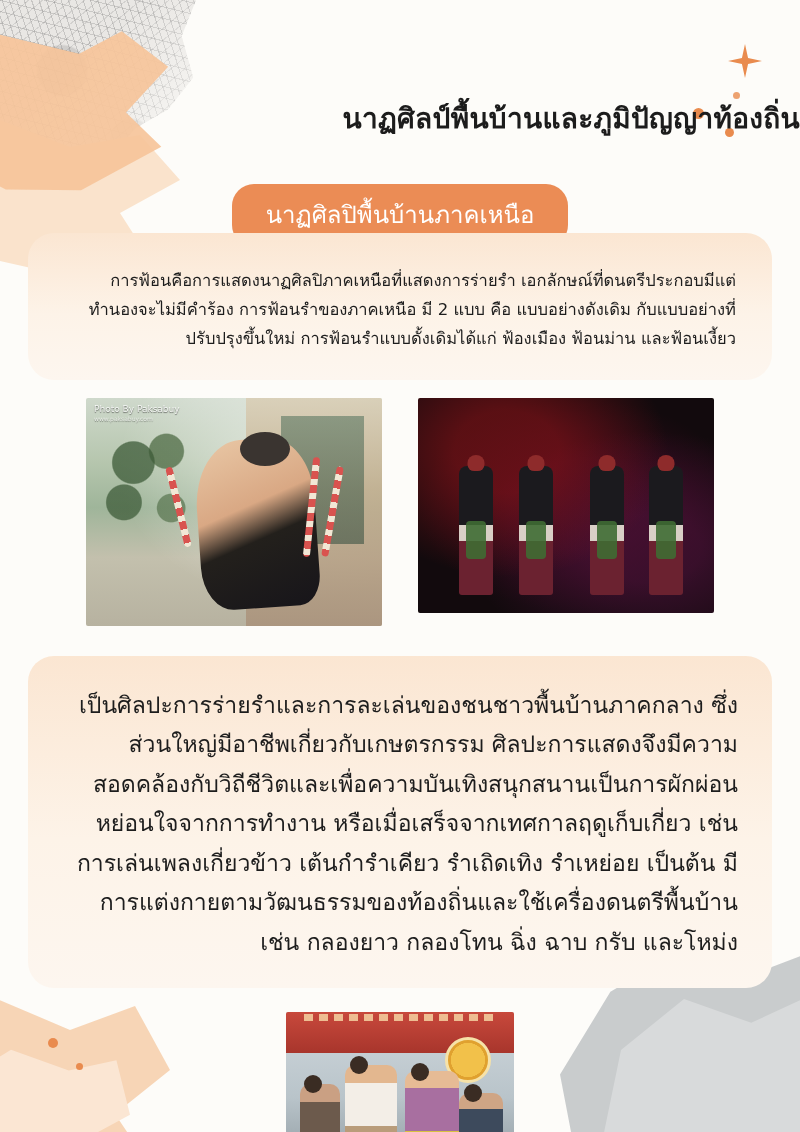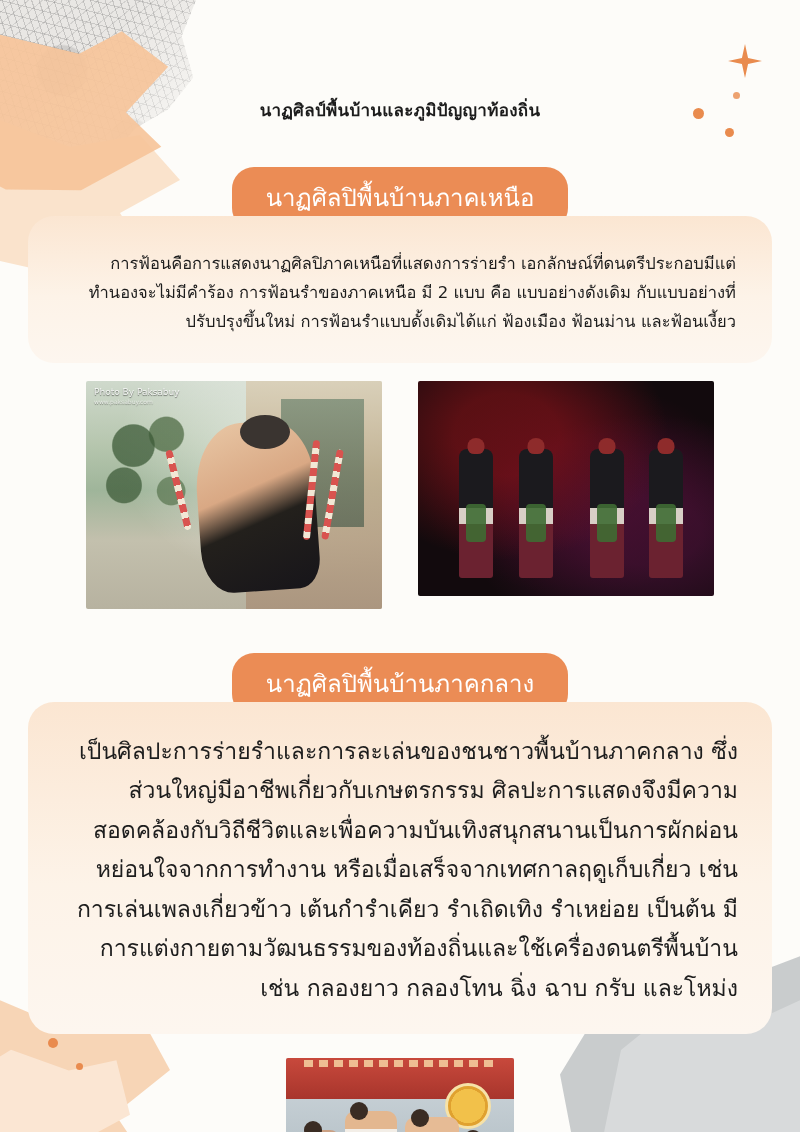--- a/index.html
+++ b/index.html
@@ -88,22 +88,22 @@
     position: absolute;
     width: 34px; height: 34px;
     background: #e98b4e;
     clip-path: polygon(50% 0%, 59% 41%, 100% 50%, 59% 59%, 50% 100%, 41% 59%, 0 50%, 41% 41%);
   }
 
   
   .content { position: relative; z-index: 5; }
 
   .page-title {
-    text-align: center;
-    font-size: 17px;
+    text-align: right;
+    font-size: 28px;
     font-weight: bold;
     color: #1c1c1c;
     letter-spacing: .3px;
     margin-top: 96px;
   }
 
   .section { margin-top: 44px; }
 
   .chip-wrap { display: flex; justify-content: center; }
   .chip {
@@ -324,23 +324,20 @@
           <div class="pn2-fig pn2-f1"></div>
           <div class="pn2-fig pn2-f2"></div>
           <div class="pn2-fig pn2-f3"></div>
           <div class="pn2-fig pn2-f4"></div>
         </div>
 
       </div>
     </section>
 
     <section class="section">
-      <div class="chip-wrap">
-        <div class="chip round-left">นาฏศิลปิพื้นบ้านภาคกลาง</div>
-      </div>
 
       <div class="panel central">
         <p>เป็นศิลปะการร่ายรำและการละเล่นของชนชาวพื้นบ้านภาคกลาง ซึ่งส่วนใหญ่มีอาชีพเกี่ยวกับเกษตรกรรม ศิลปะการแสดงจึงมีความสอดคล้องกับวิถีชีวิตและเพื่อความบันเทิงสนุกสนานเป็นการผักผ่อนหย่อนใจจากการทำงาน หรือเมื่อเสร็จจากเทศกาลฤดูเก็บเกี่ยว เช่น การเล่นเพลงเกี่ยวข้าว เต้นกำรำเคียว รำเถิดเทิง รำเหย่อย เป็นต้น มีการแต่งกายตามวัฒนธรรมของท้องถิ่นและใช้เครื่องดนตรีพื้นบ้าน เช่น กลองยาว กลองโทน ฉิ่ง ฉาบ กรับ และโหม่ง</p>
       </div>
 
       <div class="photo photo-central">
         <div class="pc-banner">
           <div class="pc-banner-txt"></div>
         </div>
         <div class="pc-sun"></div>

